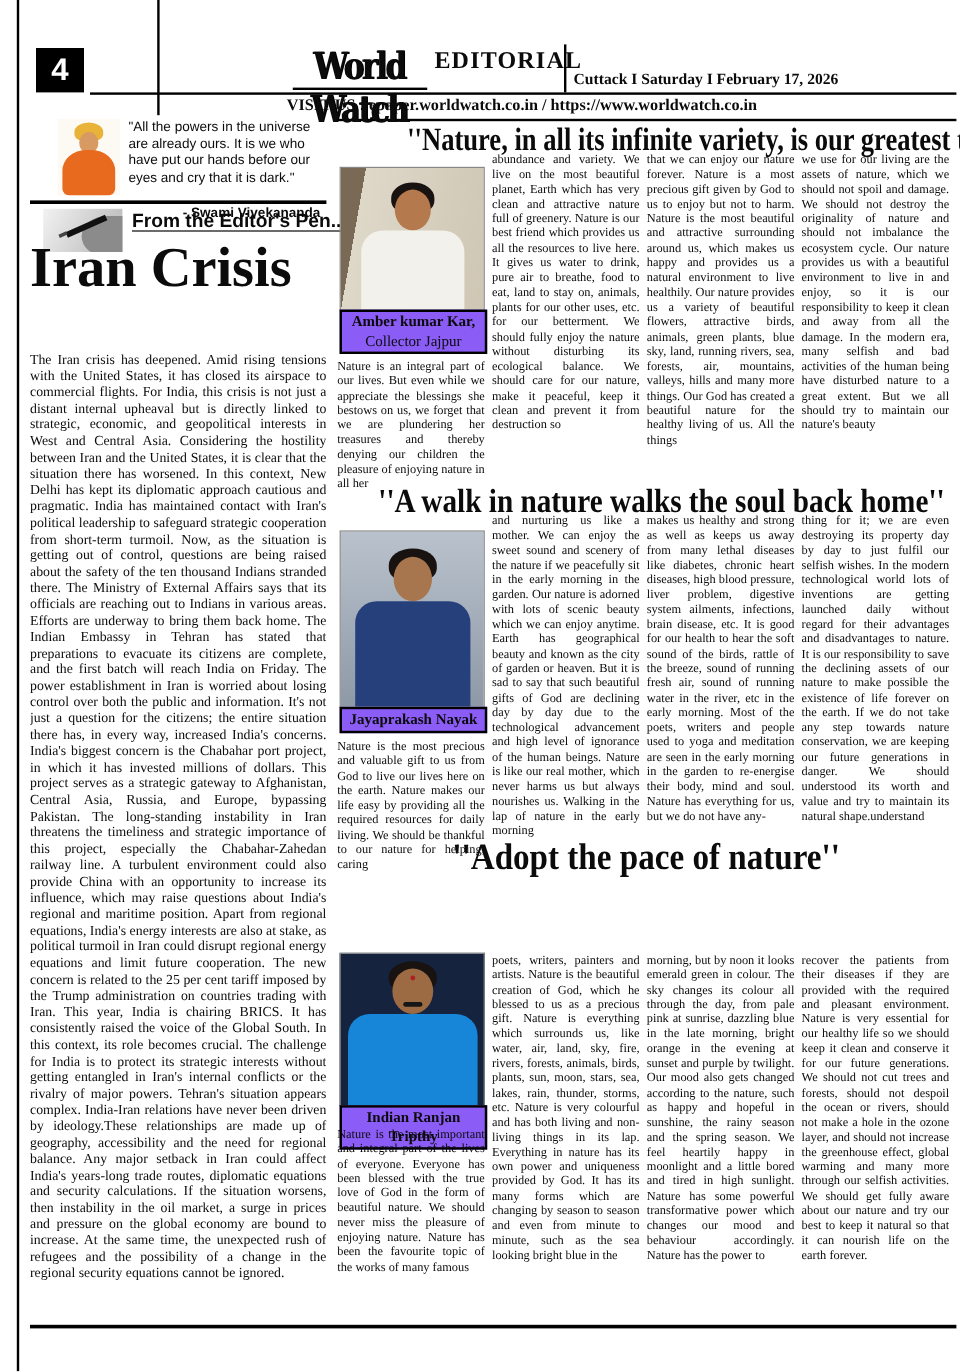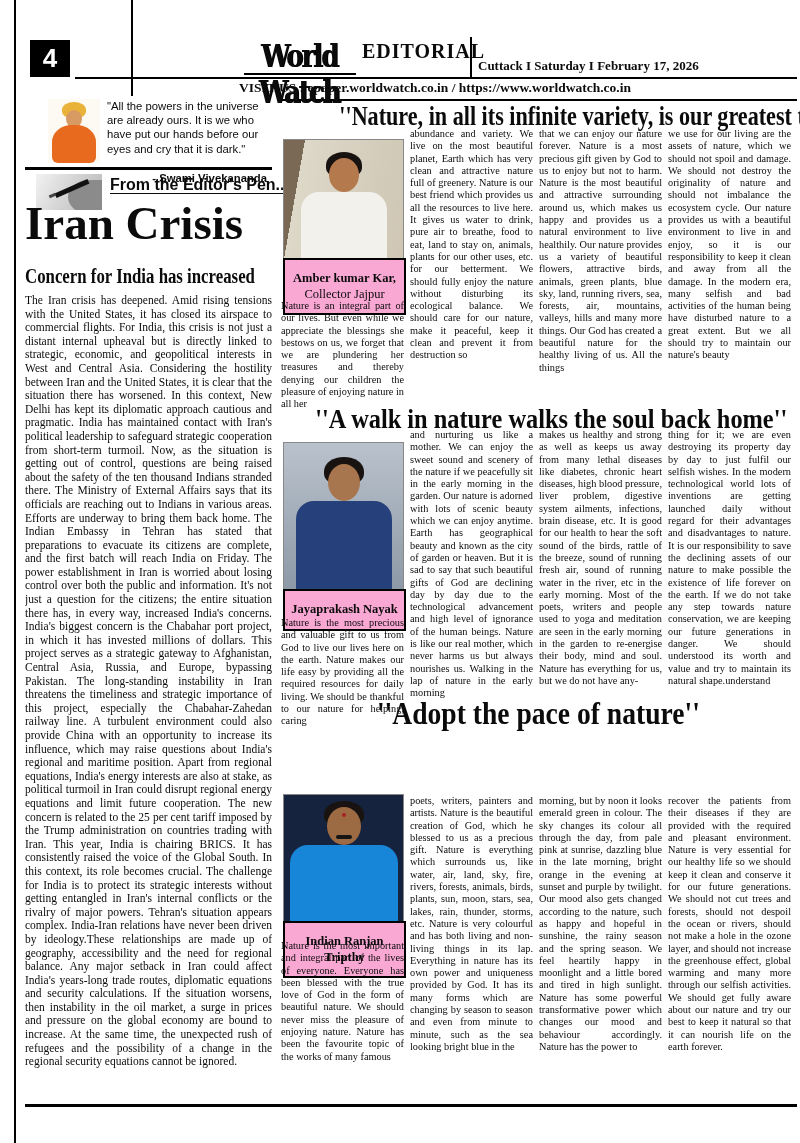--- a/index.html
+++ b/index.html
@@ -58,22 +58,22 @@
   .p1 .face{left:45px;top:18px;width:30px;height:34px;background:#b5794e;}
   .p1 .torso{left:17px;top:52px;width:86px;height:66px;background:#f3f1ec;}
   .p2 .hair{left:40px;top:14px;width:40px;height:28px;}
   .p2 .face{left:44px;top:21px;width:32px;height:37px;background:#a8764e;}
   .p2 .torso{left:12px;top:58px;width:96px;height:88px;background:#26407c;}
   .p3 .hair{left:40px;top:6px;width:40px;height:26px;}
   .p3 .face{left:43px;top:12px;width:34px;height:38px;background:#9c6b43;}
   .p3 .mo{position:absolute;left:52px;top:40px;width:16px;height:4px;background:#161616;border-radius:2px;}
   .p3 .dot{position:absolute;left:58px;top:18px;width:4px;height:4px;background:#a22;border-radius:50%;}
   .p3 .torso{left:6px;top:50px;width:108px;height:76px;background:#1786d8;}
-  .cap{position:absolute;left:283px;width:119px;background:#f9a8d4;border:2px solid #000;
-       font-weight:bold;font-size:12.5px;text-align:center;line-height:1.25;padding:11px 0;}
+  .cap{position:absolute;left:283px;width:119px;background:#8b5cf6;border:2px solid #000;
+       font-weight:bold;font-size:12.5px;text-align:center;line-height:1.25;padding:1px 0;}
   .cap1{top:258px;} .cap2{top:589px;} .cap3{top:921px;}
 </style>
 </head>
 <body>
 
 <div id="page">
 
   <div class="rule" style="left:14px;top:0;width:2px;height:1143px;"></div>
   <div class="rule" style="left:131px;top:0;width:2px;height:96px;"></div>
   <div class="rule" style="left:470px;top:37px;width:2px;height:40px;"></div>
@@ -98,21 +98,20 @@
     <div class="auth">- Swami Vivekananda</div>
   </div>
   <div class="rule edrule"></div>
   <div class="abs pen">
     <div class="hand"></div>
     <div class="stick"></div>
     <div class="nib"></div>
   </div>
   <div class="abs kicker">From the Editor's Pen...</div>
   <div class="abs ed-head">Iran Crisis</div>
-  <div class="abs ed-sub"><span class="squeeze" style="transform:scaleX(.84);">Concern for India has increased</span></div>
   <div class="abs ed-body">The Iran crisis has deepened. Amid rising tensions with the United States, it has closed its airspace to commercial flights. For India, this crisis is not just a distant internal upheaval but is directly linked to strategic, economic, and geopolitical interests in West and Central Asia. Considering the hostility between Iran and the United States, it is clear that the situation there has worsened. In this context, New Delhi has kept its diplomatic approach cautious and pragmatic. India has maintained contact with Iran's political leadership to safeguard strategic cooperation from short-term turmoil. Now, as the situation is getting out of control, questions are being raised about the safety of the ten thousand Indians stranded there. The Ministry of External Affairs says that its officials are reaching out to Indians in various areas. Efforts are underway to bring them back home. The Indian Embassy in Tehran has stated that preparations to evacuate its citizens are complete, and the first batch will reach India on Friday. The power establishment in Iran is worried about losing control over both the public and information. It's not just a question for the citizens; the entire situation there has, in every way, increased India's concerns. India's biggest concern is the Chabahar port project, in which it has invested millions of dollars. This project serves as a strategic gateway to Afghanistan, Central Asia, Russia, and Europe, bypassing Pakistan. The long-standing instability in Iran threatens the timeliness and strategic importance of this project, especially the Chabahar-Zahedan railway line. A turbulent environment could also provide China with an opportunity to increase its influence, which may raise questions about India's regional and maritime position. Apart from regional equations, India's energy interests are also at stake, as political turmoil in Iran could disrupt regional energy equations and limit future cooperation. The new concern is related to the 25 per cent tariff imposed by the Trump administration on countries trading with Iran. This year, India is chairing BRICS. It has consistently raised the voice of the Global South. In this context, its role becomes crucial. The challenge for India is to protect its strategic interests without getting entangled in Iran's internal conflicts or the rivalry of major powers. Tehran's situation appears complex. India-Iran relations have never been driven by ideology.These relationships are made up of geography, accessibility and the need for regional balance. Any major setback in Iran could affect India's years-long trade routes, diplomatic equations and security calculations. If the situation worsens, then instability in the oil market, a surge in prices and pressure on the global economy are bound to increase. At the same time, the unexpected rush of refugees and the possibility of a change in the regional security equations cannot be ignored.</div>
 
   <div class="abs a-head h1"><span class="squeeze c" style="transform:scaleX(.82);">''Nature, in all its infinite variety, is our greatest teacher''</span></div>
   <div class="a1">
     <div class="photo p1">
       <div class="hair"></div>
       <div class="face"></div>
       <div class="torso"></div>
     </div>
     <div class="cap cap1">

